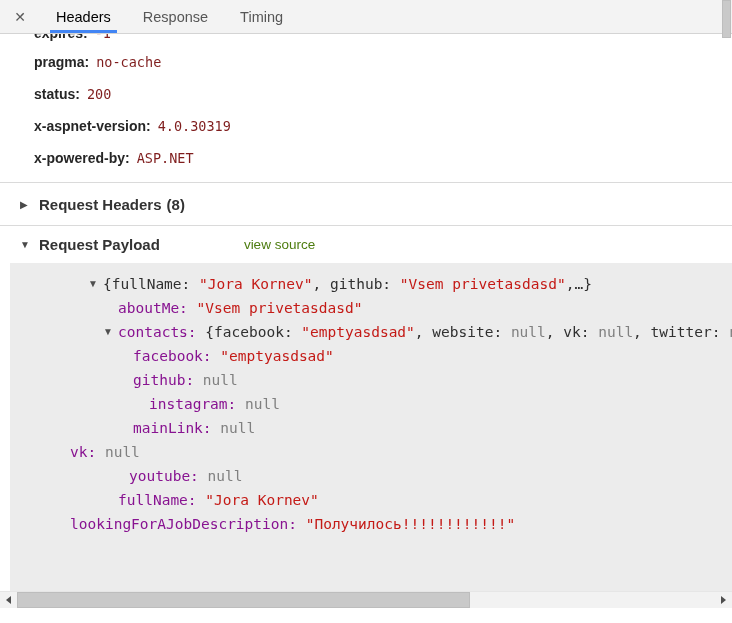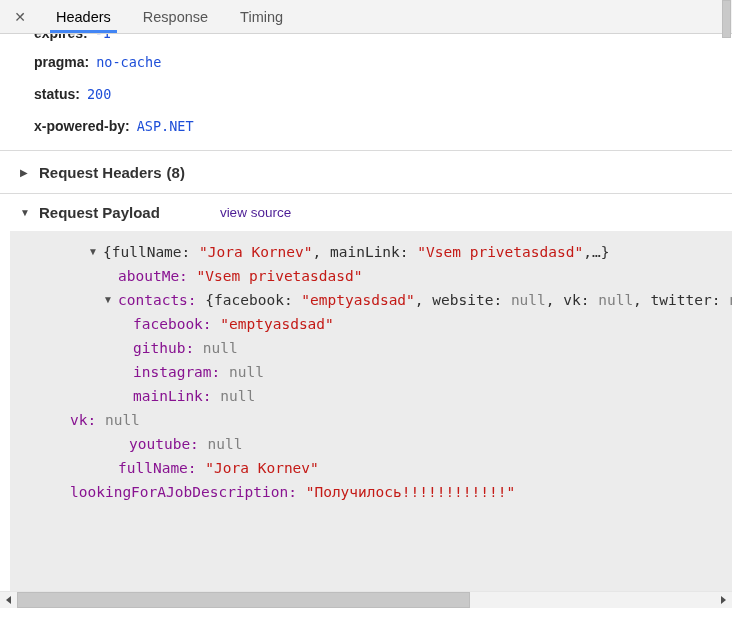--- a/index.html
+++ b/index.html
@@ -79,21 +79,21 @@
     overflow: hidden;
   }
   .hdr-name {
     font-weight: bold;
     font-size: 14px;
     color: #262626;
   }
   .hdr-value {
     font-family: "DejaVu Sans Mono", monospace;
     font-size: 13.5px;
-    color: #1d4ed8;
+    color: #7f1d1d;
     margin-left: 7px;
   }
   .divider {
     flex: none;
     border-top: 1px solid #dadada;
     margin-top: 8px;
   }
   .section-row {
     flex: none;
     display: flex;
@@ -106,22 +106,22 @@
     font-size: 10px;
     color: #4a4a4a;
     width: 11px;
     margin-right: 8px;
     flex: none;
   }
   .section-title { font-weight: bold; font-size: 15px; color: #333; }
   .section-count { font-weight: bold; font-size: 15px; color: #333; margin-left: 5px; }
   .view-source {
     font-size: 13.5px;
-    color: #4c1d95;
-    margin-left: 60px;
+    color: #4d7c0f;
+    margin-left: 84px;
     cursor: pointer;
   }
 
   
   .payload-box {
     flex: 1;
     margin-left: 10px;
     background: var(--payload-bg, #ececec);
     padding-top: 9px;
     overflow: hidden;
@@ -227,44 +227,47 @@
       </div>
     </div>
 
     <div class="hdr-row">
       <span class="hdr-name">pragma:</span><span class="hdr-value">no-cache</span>
     </div>
     <div class="hdr-row">
       <span class="hdr-name">status:</span><span class="hdr-value">200</span>
     </div>
     <div class="hdr-row">
+      <span class="hdr-name">x-aspnet-version:</span><span class="hdr-value">4.0.30319</span>
+    </div>
+    <div class="hdr-row">
       <span class="hdr-name">x-powered-by:</span><span class="hdr-value">ASP.NET</span>
     </div>
 
     <div class="divider"></div>
 
     <div class="section-row rh">
       <span class="tri">▶</span>
       <span class="section-title">Request Headers</span>
       <span class="section-count">(8)</span>
     </div>
 
     <div class="section-row rp">
       <span class="tri">▼</span>
       <span class="section-title">Request Payload</span>
       <span class="view-source">view source</span>
     </div>
 
     <div class="payload-box">
-        <div class="tree-row" style="padding-left: 93px;"><span class="tree-expander" style="left: 78px;">▼</span><span class="seg-plain">{fullName: </span><span class="seg-string">"Jora Kornev"</span><span class="seg-plain">, mainLink: </span><span class="seg-string">"Vsem privetasdasd"</span><span class="seg-plain">,…}</span></div>
+        <div class="tree-row" style="padding-left: 93px;"><span class="tree-expander" style="left: 78px;">▼</span><span class="seg-plain">{fullName: </span><span class="seg-string">"Jora Kornev"</span><span class="seg-plain">, github: </span><span class="seg-string">"Vsem privetasdasd"</span><span class="seg-plain">,…}</span></div>
         <div class="tree-row" style="padding-left: 108px;"><span class="seg-key">aboutMe: </span><span class="seg-string">"Vsem privetasdasd"</span></div>
         <div class="tree-row" style="padding-left: 108px;"><span class="tree-expander" style="left: 93px;">▼</span><span class="seg-key">contacts: </span><span class="seg-plain">{facebook: </span><span class="seg-string">"emptyasdsad"</span><span class="seg-plain">, website: </span><span class="seg-null">null</span><span class="seg-plain">, vk: </span><span class="seg-null">null</span><span class="seg-plain">, twitter: </span><span class="seg-null">null</span></div>
         <div class="tree-row" style="padding-left: 123px;"><span class="seg-key">facebook: </span><span class="seg-string">"emptyasdsad"</span></div>
         <div class="tree-row" style="padding-left: 123px;"><span class="seg-key">github: </span><span class="seg-null">null</span></div>
-        <div class="tree-row" style="padding-left: 123px;"><span class="seg-key">instagram: </span><span class="seg-null">null</span></div>
+        <div class="tree-row" style="padding-left: 123px; margin-left: 16px;"><span class="seg-key">instagram: </span><span class="seg-null">null</span></div>
         <div class="tree-row" style="padding-left: 123px;"><span class="seg-key">mainLink: </span><span class="seg-null">null</span></div>
         <div class="tree-row" style="padding-left: 60px;"><span class="seg-key">vk: </span><span class="seg-null">null</span></div>
         <div class="tree-row" style="padding-left: 119px;"><span class="seg-key">youtube: </span><span class="seg-null">null</span></div>
         <div class="tree-row" style="padding-left: 108px;"><span class="seg-key">fullName: </span><span class="seg-string">"Jora Kornev"</span></div>
         <div class="tree-row" style="padding-left: 60px;"><span class="seg-key">lookingForAJobDescription: </span><span class="seg-string">"Получилось!!!!!!!!!!!!"</span></div>
       </div>
 
   </div>
 
   <div class="v-scrollbar">

